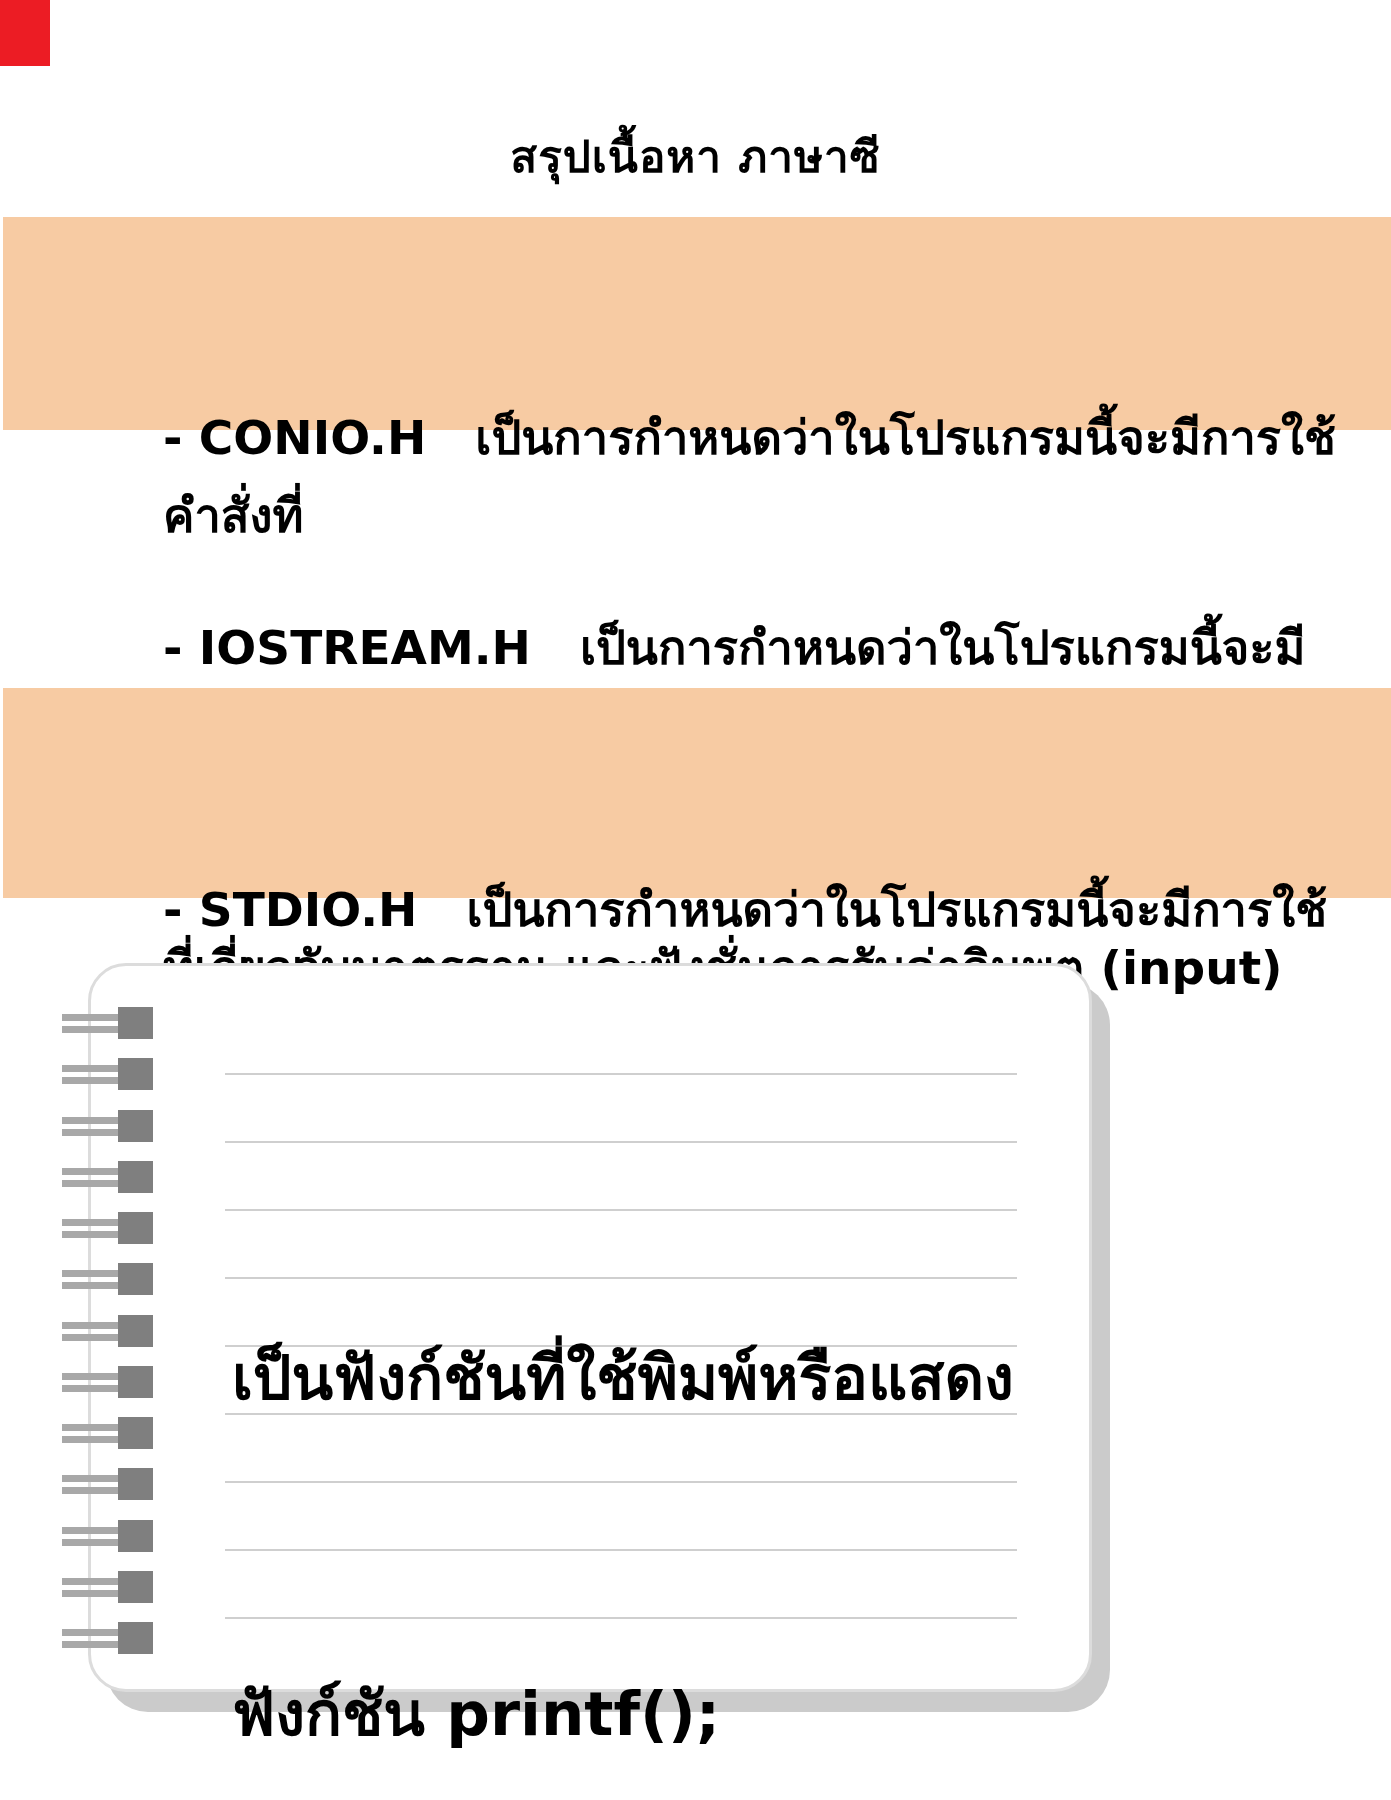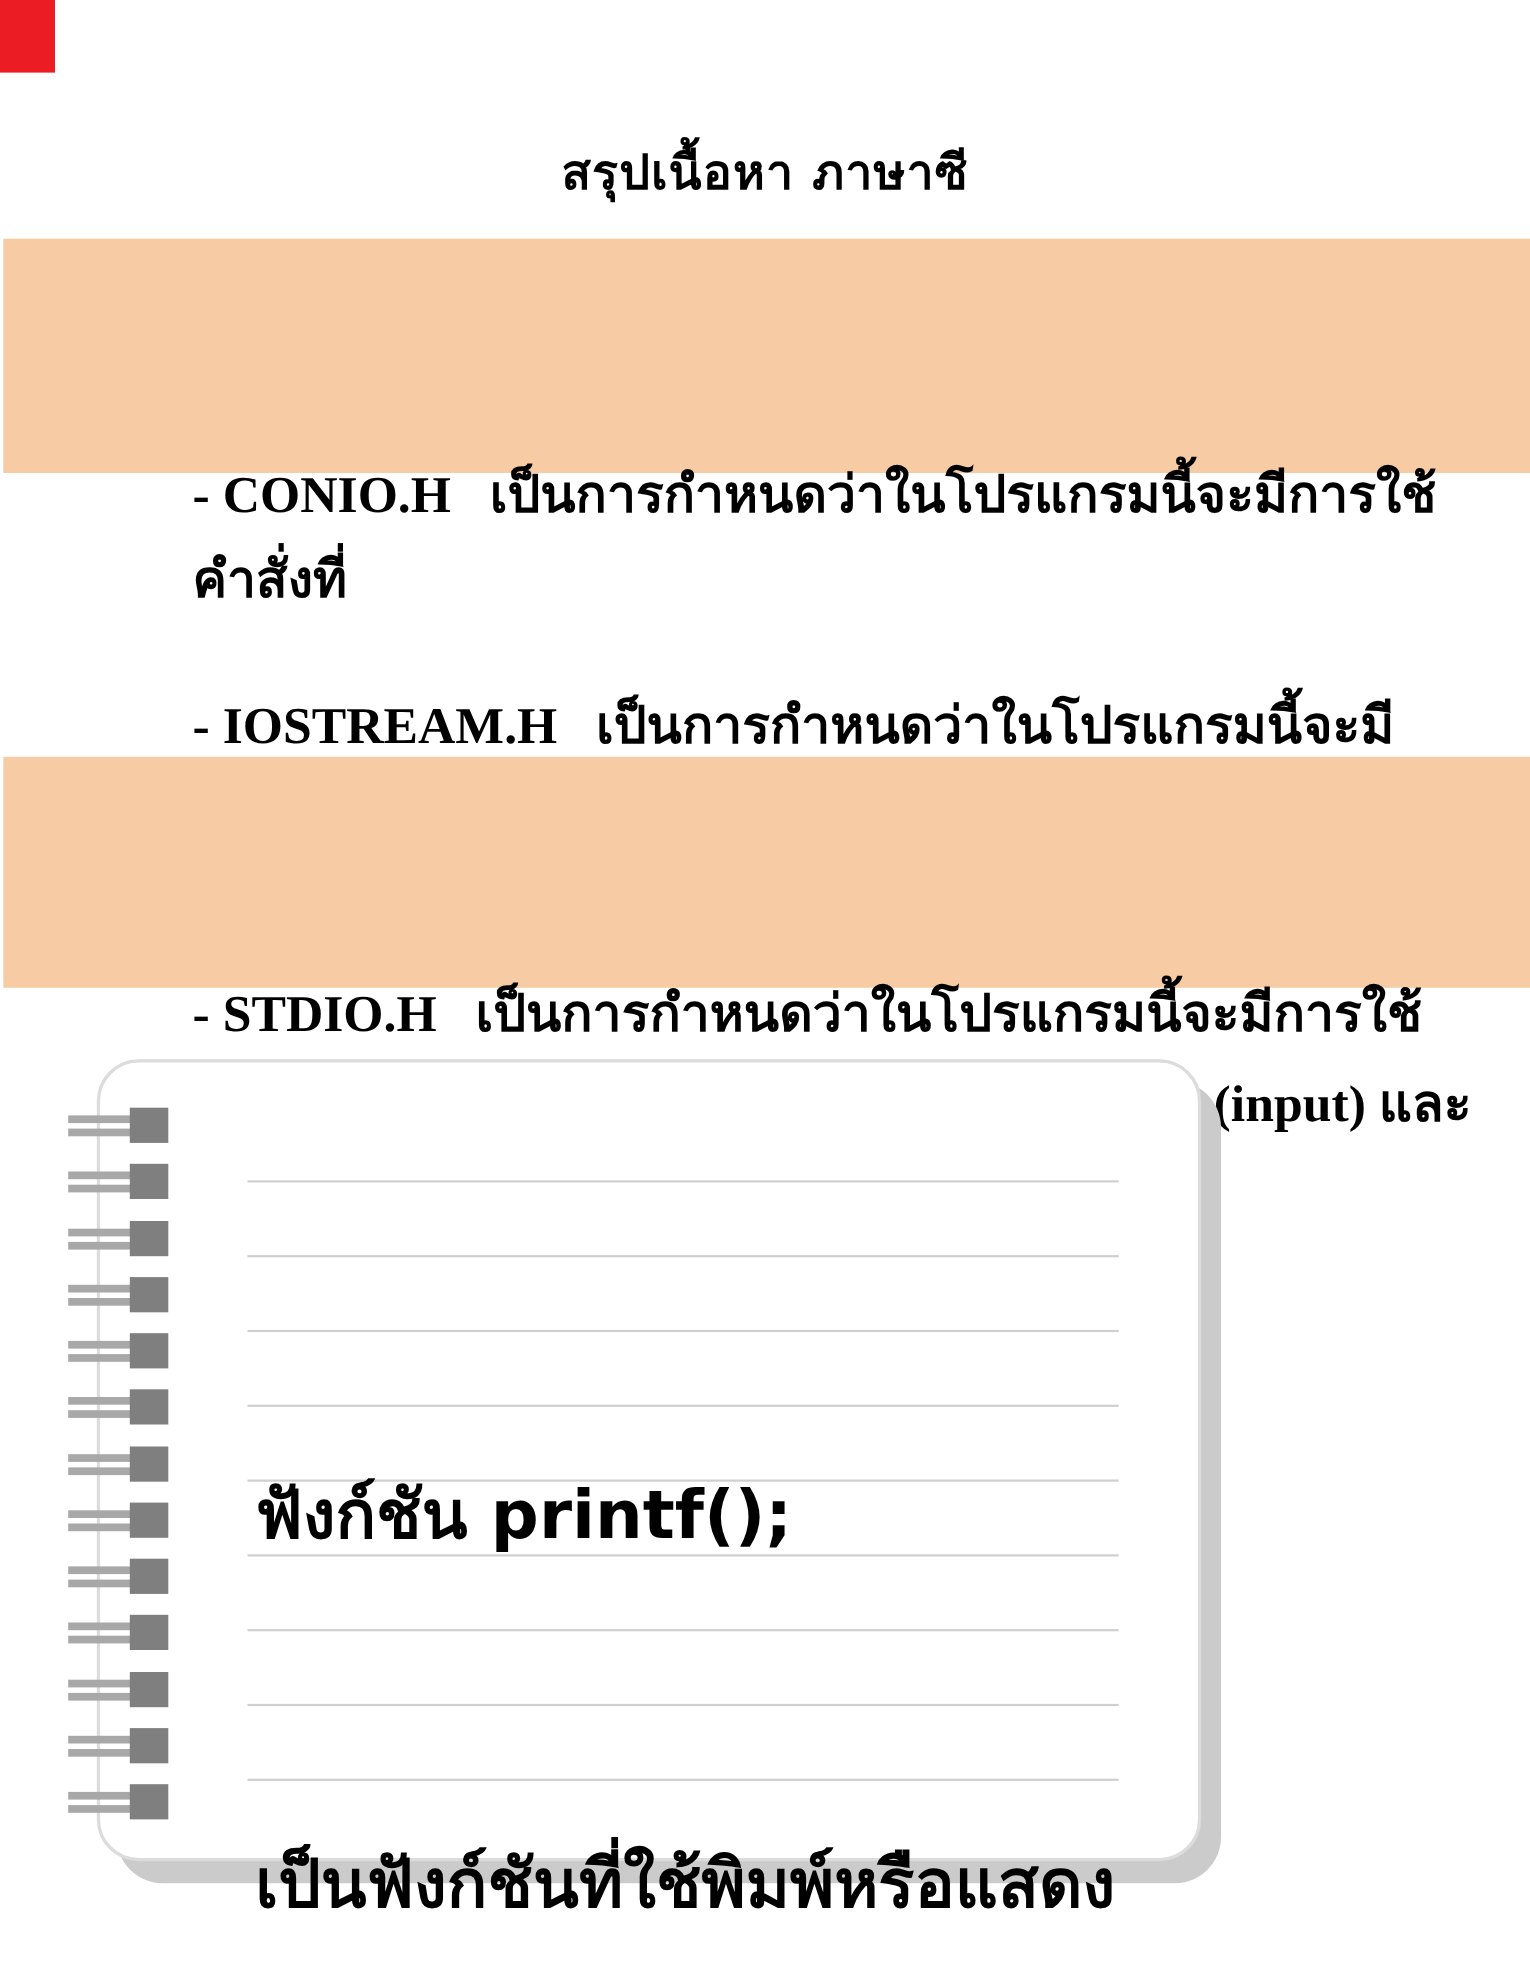--- a/index.html
+++ b/index.html
@@ -12,21 +12,21 @@
   
   .title{position:absolute;left:0;top:92px;width:100%;text-align:center;
          font-size:44px;font-weight:700;letter-spacing:1px;white-space:pre;}
 
   
   .band{position:absolute;left:3px;right:0;background:#F7CBA3;}
   .band.b1{top:217px;height:213px;}
   .band.b2{top:688px;height:210px;}
   .para{position:absolute;left:163px;right:40px;font-size:47px;font-weight:700;
         line-height:78px;white-space:pre-wrap;}
-  .para p{margin:12px;font-family:Liberation Serif, serif;}
+  .para p{margin:0;}
   .para.p1{top:243px;}
   .para.p2{top:448px;line-height:80px;}
   .para.p3{top:710px;line-height:80px;}
 
   
   .nb-shadow{position:absolute;left:106px;top:983px;width:1004px;height:729px;
              background:#CBCBCB;border-radius:42px;}
   .nb-card{position:absolute;left:88px;top:963px;width:1004px;height:729px;
            box-sizing:border-box;background:#ffffff;border:3px solid #DCDCDC;
            border-radius:38px;}
@@ -142,19 +142,19 @@
           <div class="bar d"></div>
           <div class="sq"></div>
         </div>
         <div class="clip" style="top: 1622px;">
           <div class="bar t"></div>
           <div class="bar d"></div>
           <div class="sq"></div>
         </div>
       </div>
     <div class="nb-text">
+      <p>เป็นฟังก์ชันที่ใช้พิมพ์หรือแสดง</p>
       <p>ฟังก์ชัน printf();</p>
-      <p>เป็นฟังก์ชันที่ใช้พิมพ์หรือแสดง</p>
       
     </div>
   </div>
 
 </div>
 
 </body></html>

